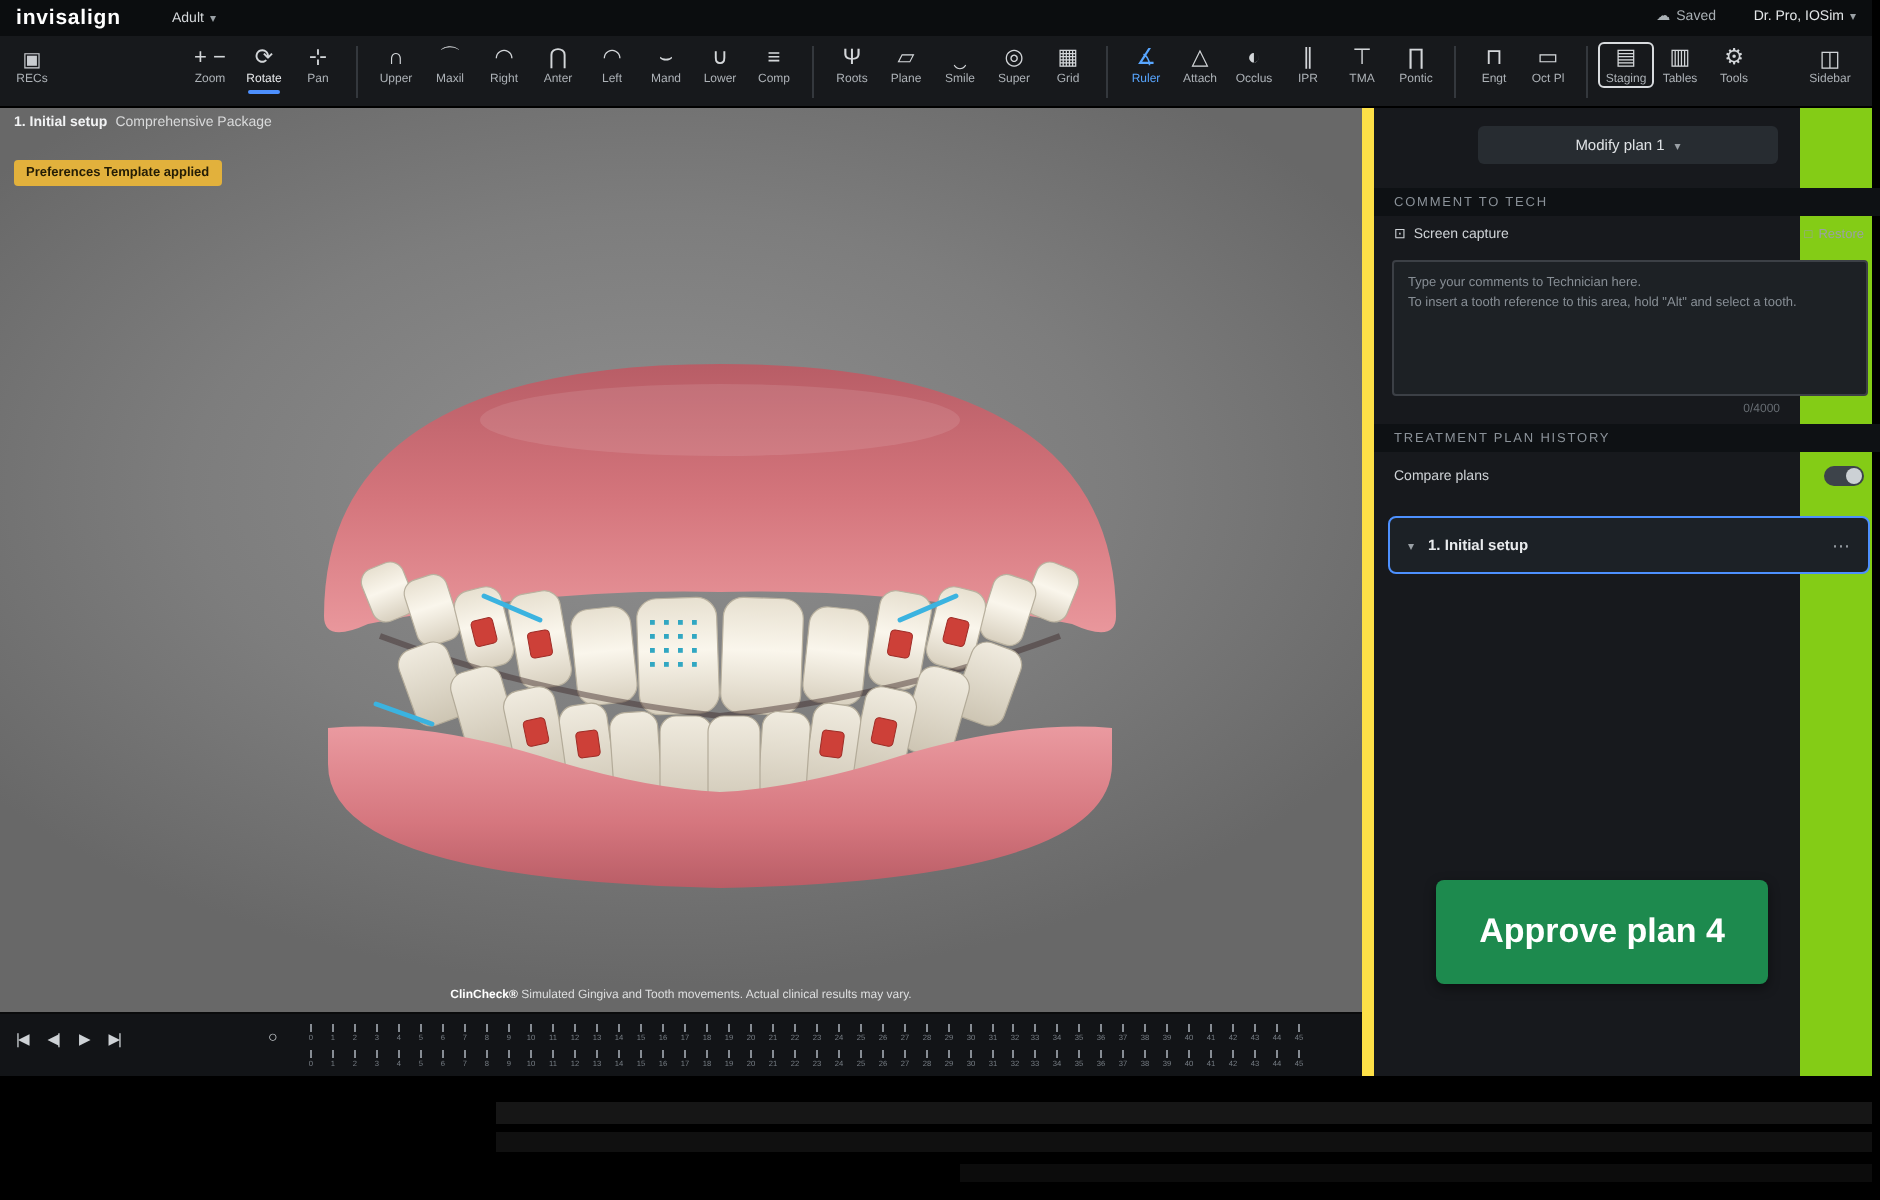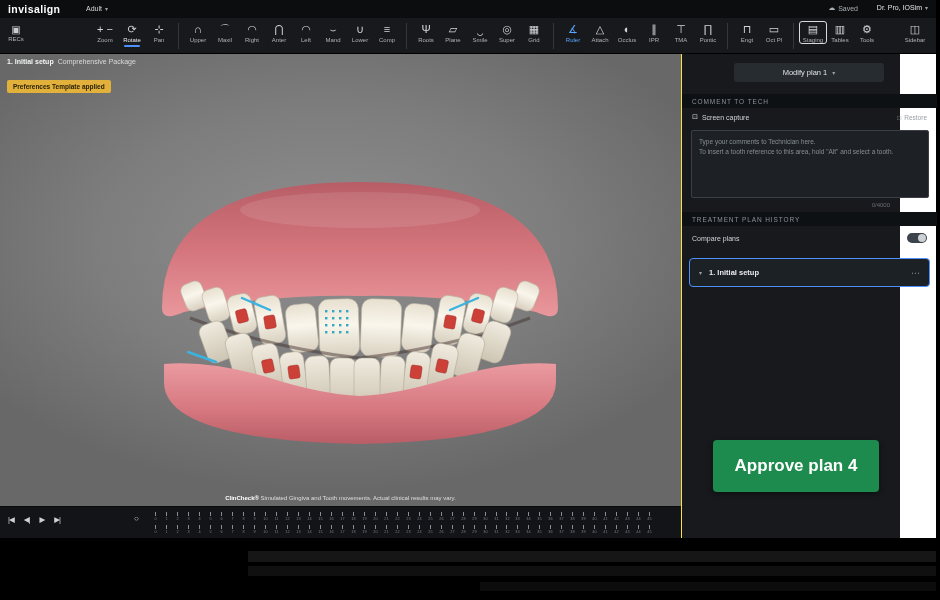--- a/index.html
+++ b/index.html
@@ -1,20 +1,20 @@
 <!DOCTYPE html>
 <html><head>
 <meta charset="utf-8">
 <style>
   * { margin:0; padding:0; box-sizing:border-box; }
   body { background:#000; font-family:"Liberation Sans", sans-serif; }
   .stage { position:relative; width:940px; height:600px; background:#000; overflow:hidden; }
 
   
-  .app { position:absolute; left:0; top:0; width:936px; height:538px; background:#ffffff; }
+  .app { position:absolute; left:0; top:0; width:936px; height:538px; background:#84cc16; }
   .hdr { position:absolute; left:0; top:0; width:936px; height:18px; background:#0b0d0f; }
   .logo { position:absolute; left:8px; top:3px; color:#ffffff; font-size:10.5px; font-weight:700; letter-spacing:.4px; }
   .adult { position:absolute; left:86px; top:5px; color:#d5d8db; font-size:7px; display:flex; gap:3px; align-items:center; }
   .saved { position:absolute; right:78px; top:4px; color:#aab0b5; font-size:7px; display:flex; gap:3px; align-items:center; }
   .user { position:absolute; right:8px; top:4px; color:#e3e6e8; font-size:7px; display:flex; gap:3px; align-items:center; }
   .chev { font-size:6px; color:#9aa0a5; }
 
   
   .tbar { position:absolute; left:0; top:18px; width:936px; height:36px; background:#17191c; border-bottom:1px solid #000; }
   .tb-groups { position:absolute; left:92px; top:4px; display:flex; align-items:flex-start; }
@@ -46,21 +46,21 @@
   .playbar { position:absolute; left:0; top:506px; width:681px; height:32px; background:#121417; border-top:1px solid #0a0b0c; }
   .pbtn { color:#ced2d6; font-size:7.5px; cursor:pointer; letter-spacing:-1px; }
   .pb-controls { position:absolute; left:8px; top:8px; display:flex; gap:10px; }
   .pb-marker { position:absolute; left:134px; top:7px; color:#cfd3d7; font-size:8px; }
   .tl-row { position:absolute; left:150px; width:505px; display:flex; }
   .tick { flex:1; text-align:center; }
   .tmark { width:1px; height:4px; background:#878d94; margin:0 auto; }
   .tnum { font-size:4.5px; color:#767d84; transform:scale(.85); }
 
   
-  .side { position:absolute; left:681px; top:54px; width:219px; height:484px; background:#17191d; border-left:1px solid #fde047; }
+  .side { position:absolute; left:681px; top:54px; width:219px; height:484px; background:#17191d; border-left:6px solid #fde047; }
   .modify { position:absolute; left:52px; top:9px; width:150px; height:19px; background:#272c31; border-radius:3px;
             color:#dfe2e5; font-size:7.5px; display:flex; align-items:center; justify-content:center; gap:5px; cursor:pointer; }
   .sect { position:absolute; left:0; width:255px; height:14px; background:#0e1114; color:#8b9299; font-size:6.5px;
           letter-spacing:.9px; display:flex; align-items:center; padding-left:10px; }
   .caprow { position:absolute; left:10px; top:59px; width:235px; display:flex; align-items:center; }
   .caprow .cap { color:#cfd3d7; font-size:7px; display:flex; gap:4px; align-items:center; }
   .caprow .restore { margin-left:auto; color:#9aa0a6; font-size:6.5px; display:flex; gap:3px; align-items:center; cursor:pointer; }
   .commentbox { position:absolute; left:9px; top:76px; width:238px; height:68px; background:#1d2125; border:1px solid #3c4046;
                 border-radius:2px; padding:6px 7px; color:#878e95; font-size:6.5px; line-height:1.6; cursor:text; }
   .counter { position:absolute; right:10px; top:148px; color:#676d73; font-size:6px; }

